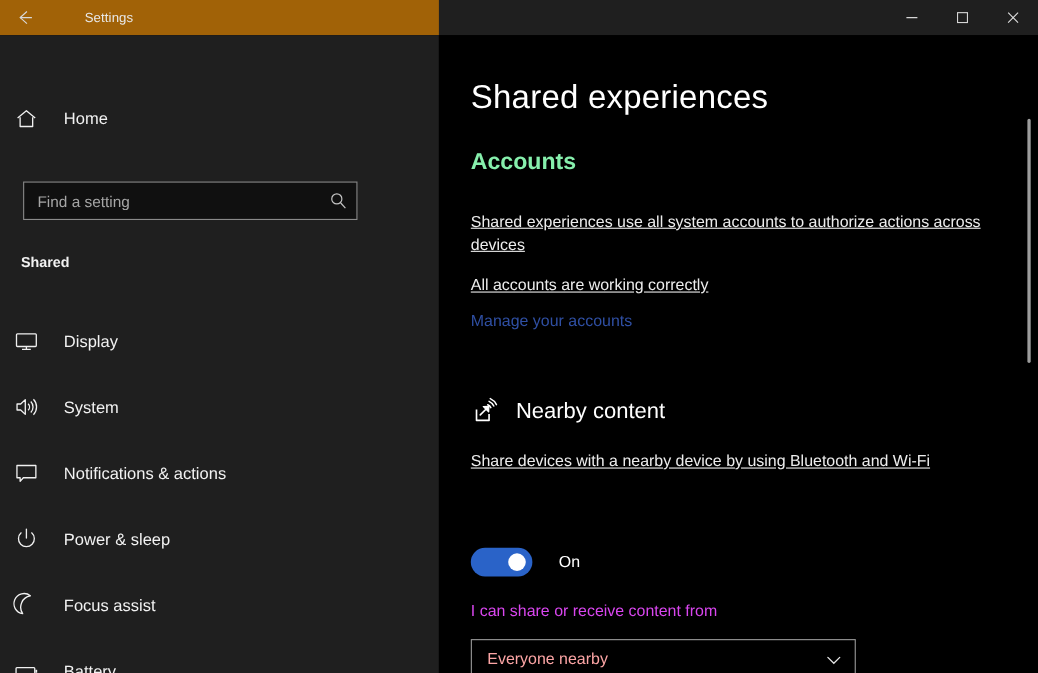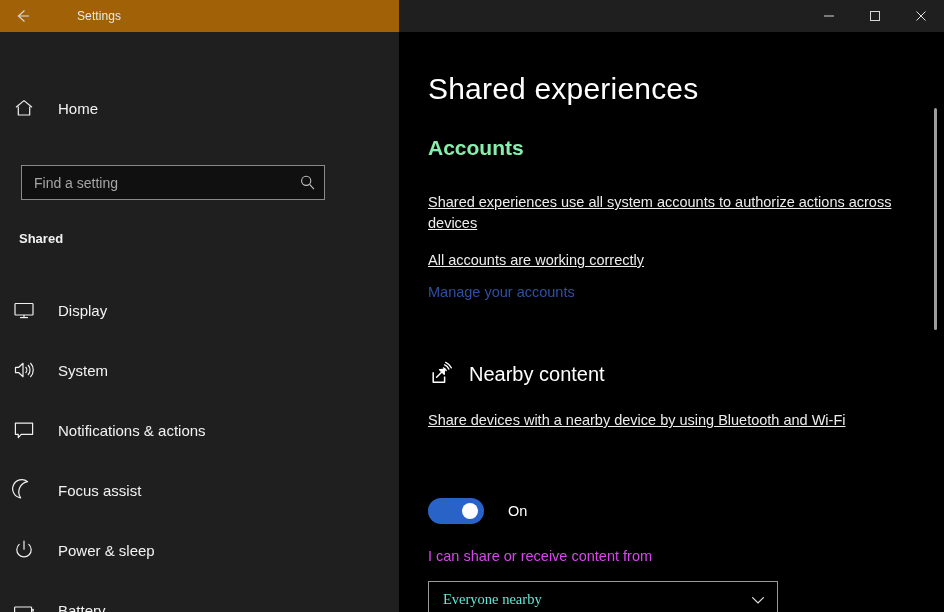--- a/index.html
+++ b/index.html
@@ -259,25 +259,24 @@
     box-sizing: border-box;
     background: #000000;
     border: 1px solid #9a9a9a;
     display: flex;
     align-items: center;
     cursor: default;
   }
   .dropdown-value {
     flex: 1;
     font-size: 14.5px;
-    color: #5eead4;
+    color: #fca5a5;
     padding-left: 14px;
     white-space: nowrap;
     overflow: hidden;
-    font-family: Liberation Serif, serif;
   }
   .dropdown-arrow {
     width: 38px;
     display: flex;
     align-items: center;
     justify-content: center;
     flex: none;
   }
 
   
@@ -387,34 +386,34 @@
           <svg width="24" height="24" viewBox="0 0 24 24">
             <path d="M3.4 5.2 L20.6 5.2 L20.6 16.3 L9.2 16.3 L6.3 19.6 L6.3 16.3 L3.4 16.3 Z" fill="none" stroke="#f0f0f0" stroke-width="1.2" stroke-linejoin="round"></path>
           </svg>
         </div>
         <div class="nav-label">Notifications &amp; actions</div>
       </div>
 
       <div class="nav-item">
         <div class="nav-icon">
           <svg width="24" height="24" viewBox="0 0 24 24">
-            <path d="M15.6 3.6 A9.2 9.2 0 1 0 8.6 19.9 A10.6 10.6 0 0 1 15.6 3.6 Z" fill="none" stroke="#f0f0f0" stroke-width="1.2" stroke-linejoin="round"></path>
-          </svg>
-        </div>
-        <div class="nav-label">Focus assist</div>
-      </div>
-
-      <div class="nav-item">
-        <div class="nav-icon">
-          <svg width="24" height="24" viewBox="0 0 24 24">
             <path d="M7.2 6.4 A7.2 7.2 0 1 0 16.8 6.4" fill="none" stroke="#f0f0f0" stroke-width="1.2" stroke-linecap="round"></path>
             <line x1="12" y1="3" x2="12" y2="11.2" stroke="#f0f0f0" stroke-width="1.2" stroke-linecap="round"></line>
           </svg>
         </div>
         <div class="nav-label">Power &amp; sleep</div>
+      </div>
+
+      <div class="nav-item">
+        <div class="nav-icon">
+          <svg width="24" height="24" viewBox="0 0 24 24">
+            <path d="M15.6 3.6 A9.2 9.2 0 1 0 8.6 19.9 A10.6 10.6 0 0 1 15.6 3.6 Z" fill="none" stroke="#f0f0f0" stroke-width="1.2" stroke-linejoin="round"></path>
+          </svg>
+        </div>
+        <div class="nav-label">Focus assist</div>
       </div>
 
       <div class="nav-item">
         <div class="nav-icon">
           <svg width="24" height="24" viewBox="0 0 24 24">
             <rect x="2.6" y="9" width="17" height="6.5" rx="0.8" fill="none" stroke="#f0f0f0" stroke-width="1.2"></rect>
             <rect x="20.2" y="10.9" width="1.6" height="2.7" fill="#f0f0f0"></rect>
           </svg>
         </div>
         <div class="nav-label">Battery</div>

